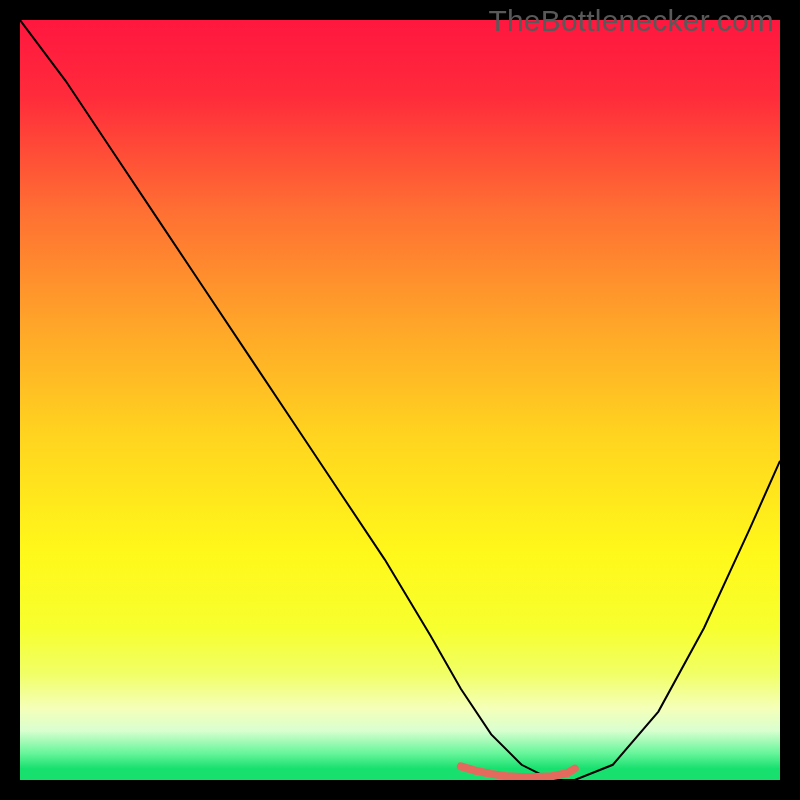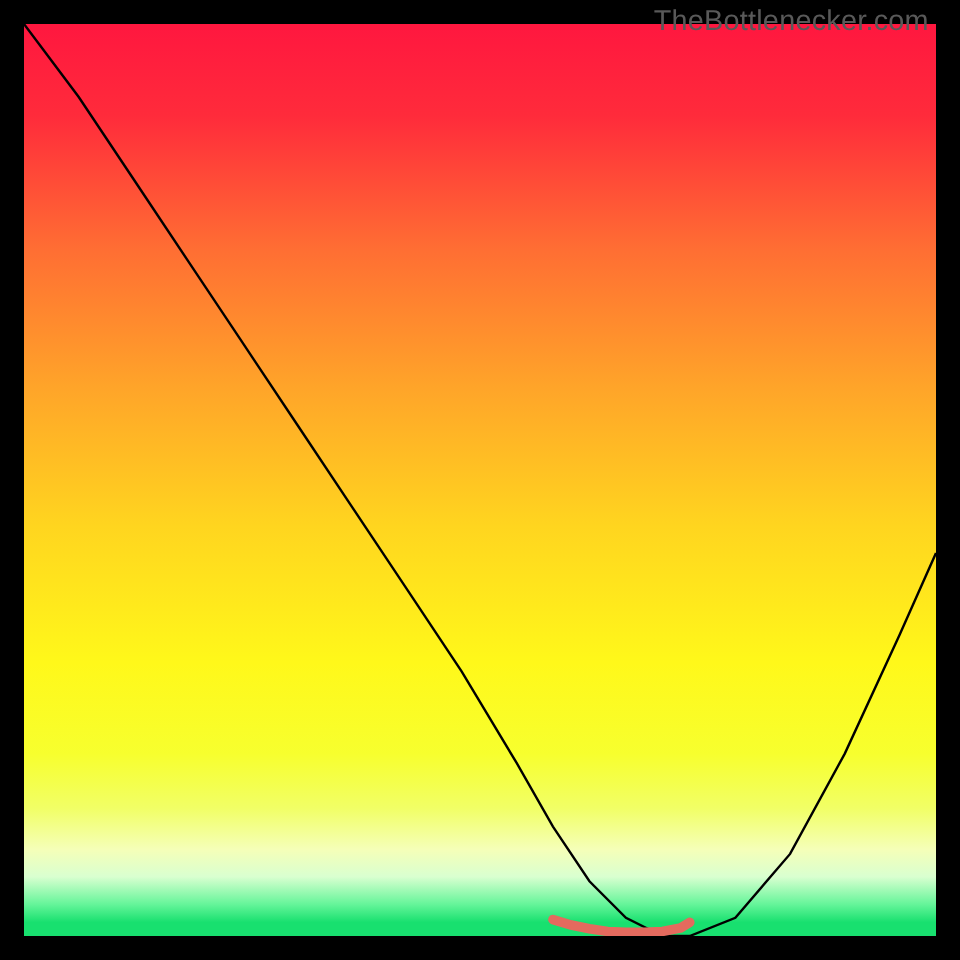--- a/index.html
+++ b/index.html
@@ -23,21 +23,21 @@
     left: 0;
     top: 0;
     width: 760px;
     height: 760px;
   }
   .watermark {
     position: absolute;
     top: 4px;
     right: 26px;
     font-family: Arial, Helvetica, sans-serif;
-    font-size: 24px;
+    font-size: 30px;
     color: #595959;
     letter-spacing: 0.2px;
   }
 </style>
 </head>
 <body>
 
 <div class="frame">
   <svg class="plot" viewBox="0 0 760 760" preserveAspectRatio="none">
     <defs>

